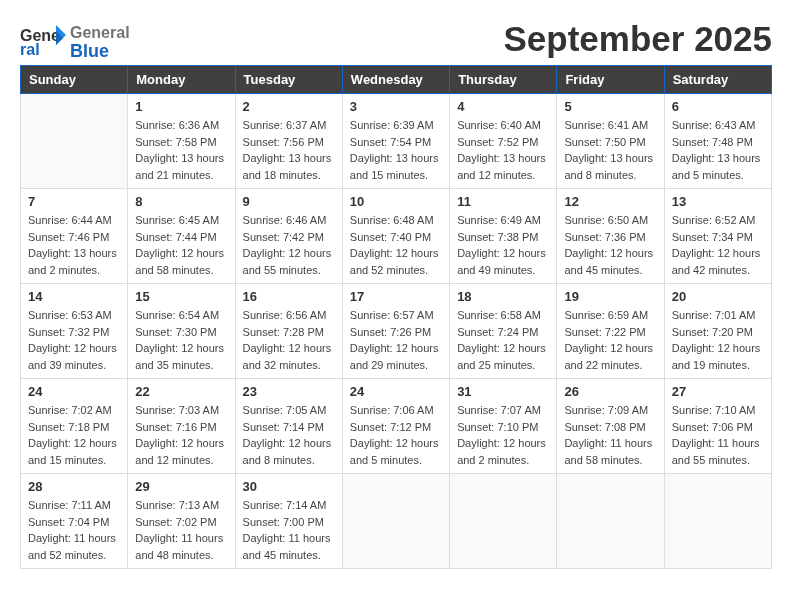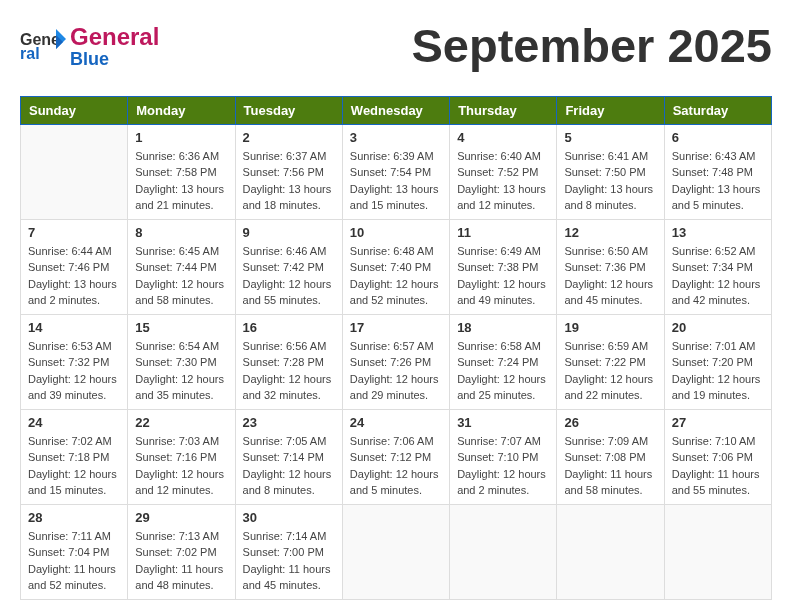--- a/index.html
+++ b/index.html
@@ -7,47 +7,47 @@
       font-family: Arial, sans-serif;
       background: #fff;
       width: 792px;
       min-height: 612px;
       padding: 20px;
     }
     .header {
       display: flex;
       justify-content: space-between;
       align-items: flex-start;
-      margin-bottom: 24px;
+      margin-bottom: 4px;
     }
     .logo {
       display: flex;
       flex-direction: column;
       align-items: flex-start;
     }
     .title-section {
       text-align: right;
     }
     .month-title {
-      font-size: 47px;
+      font-size: 35px;
       font-weight: bold;
       color: #333;
       line-height: 1.1;
     }
     .location {
       font-size: 16px;
       color: #555;
     }
     .calendar {
       width: 100%;
       border-collapse: collapse;
       border: 1px solid #ccc;
     }
     .calendar th {
-      background: #4d7c0f;
+      background: #404040;
       color: #fff;
       text-align: left;
       padding: 6px 8px;
       font-size: 13px;
       border: 1px solid #1565c0;
     }
     .calendar td {
       vertical-align: top;
       padding: 5px 7px;
       border: 1px solid #ddd;
@@ -78,21 +78,21 @@
       <div style="position:relative; width:46px; height:36px;">
         <svg width="46" height="36" viewBox="0 0 46 36">
           <text x="0" y="18" font-size="16" font-weight="bold" fill="#333" font-family="Arial">Gene</text>
           <text x="0" y="32" font-size="16" font-weight="bold" fill="#1565c0" font-family="Arial">ral</text>
 
           <polygon points="36,2 46,12 36,22" fill="#1e88e5"></polygon>
           <polygon points="36,8 43,15 36,22" fill="#1565c0"></polygon>
         </svg>
       </div>
       <div style="display:flex; flex-direction:column; line-height:1.1; margin-top:4px;">
-        <span style="font-size:24px; font-weight:bold; color:#be185d;">General</span>
+        <span style="font-size:16px; font-weight:bold; color:#737373;">General</span>
         <span style="font-size:18px; font-weight:bold; color:#1565c0;">Blue</span>
       </div>
     </div>
   </div>
   <div class="title-section">
     <div class="month-title">September 2025</div>
   </div>
 </div>
 
 <table class="calendar">

